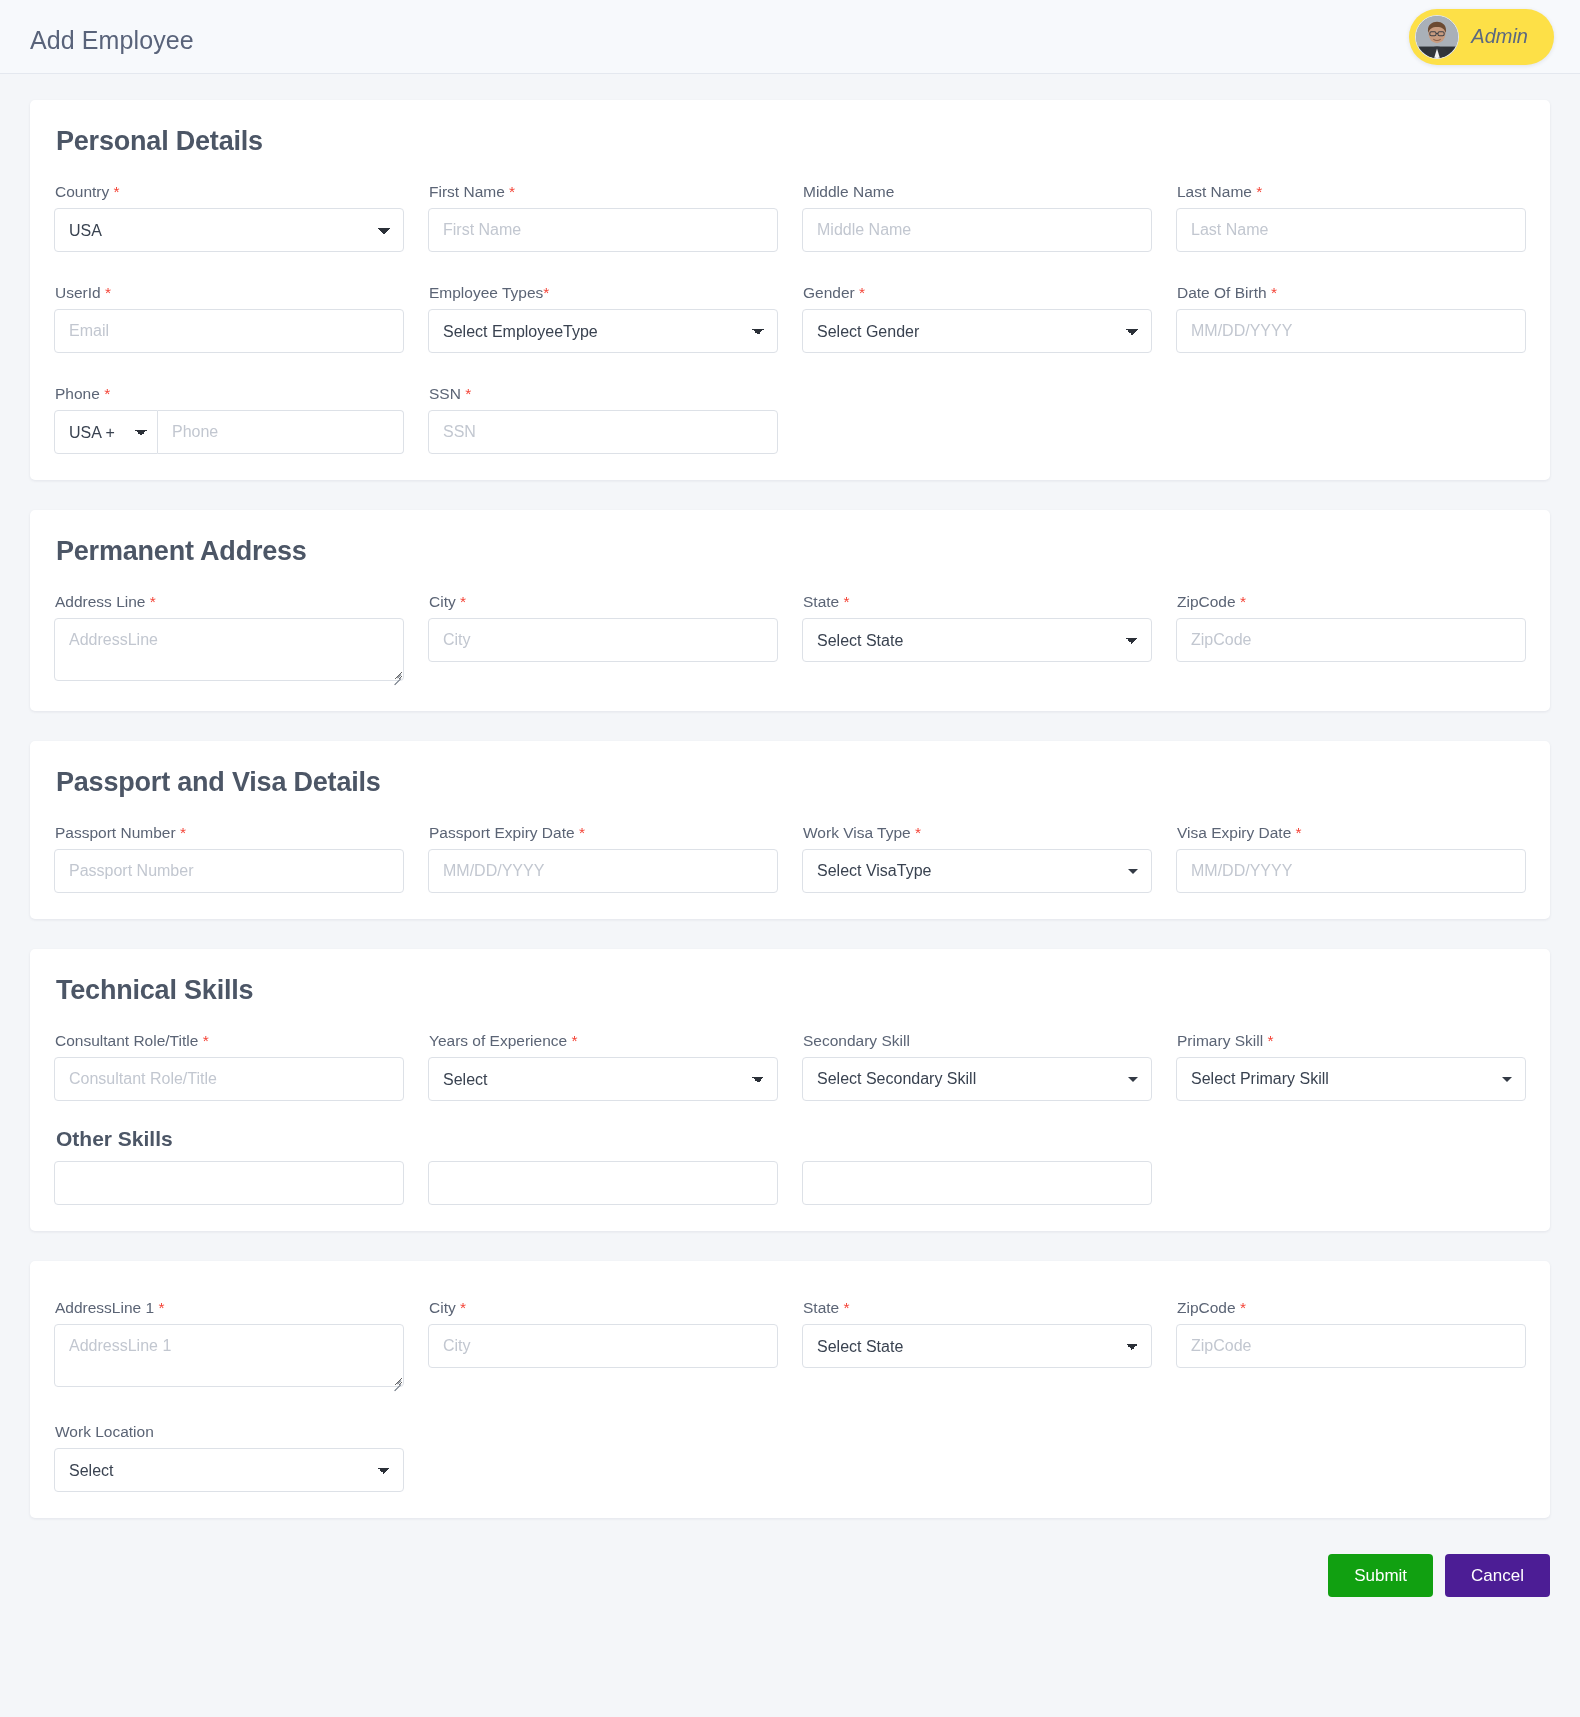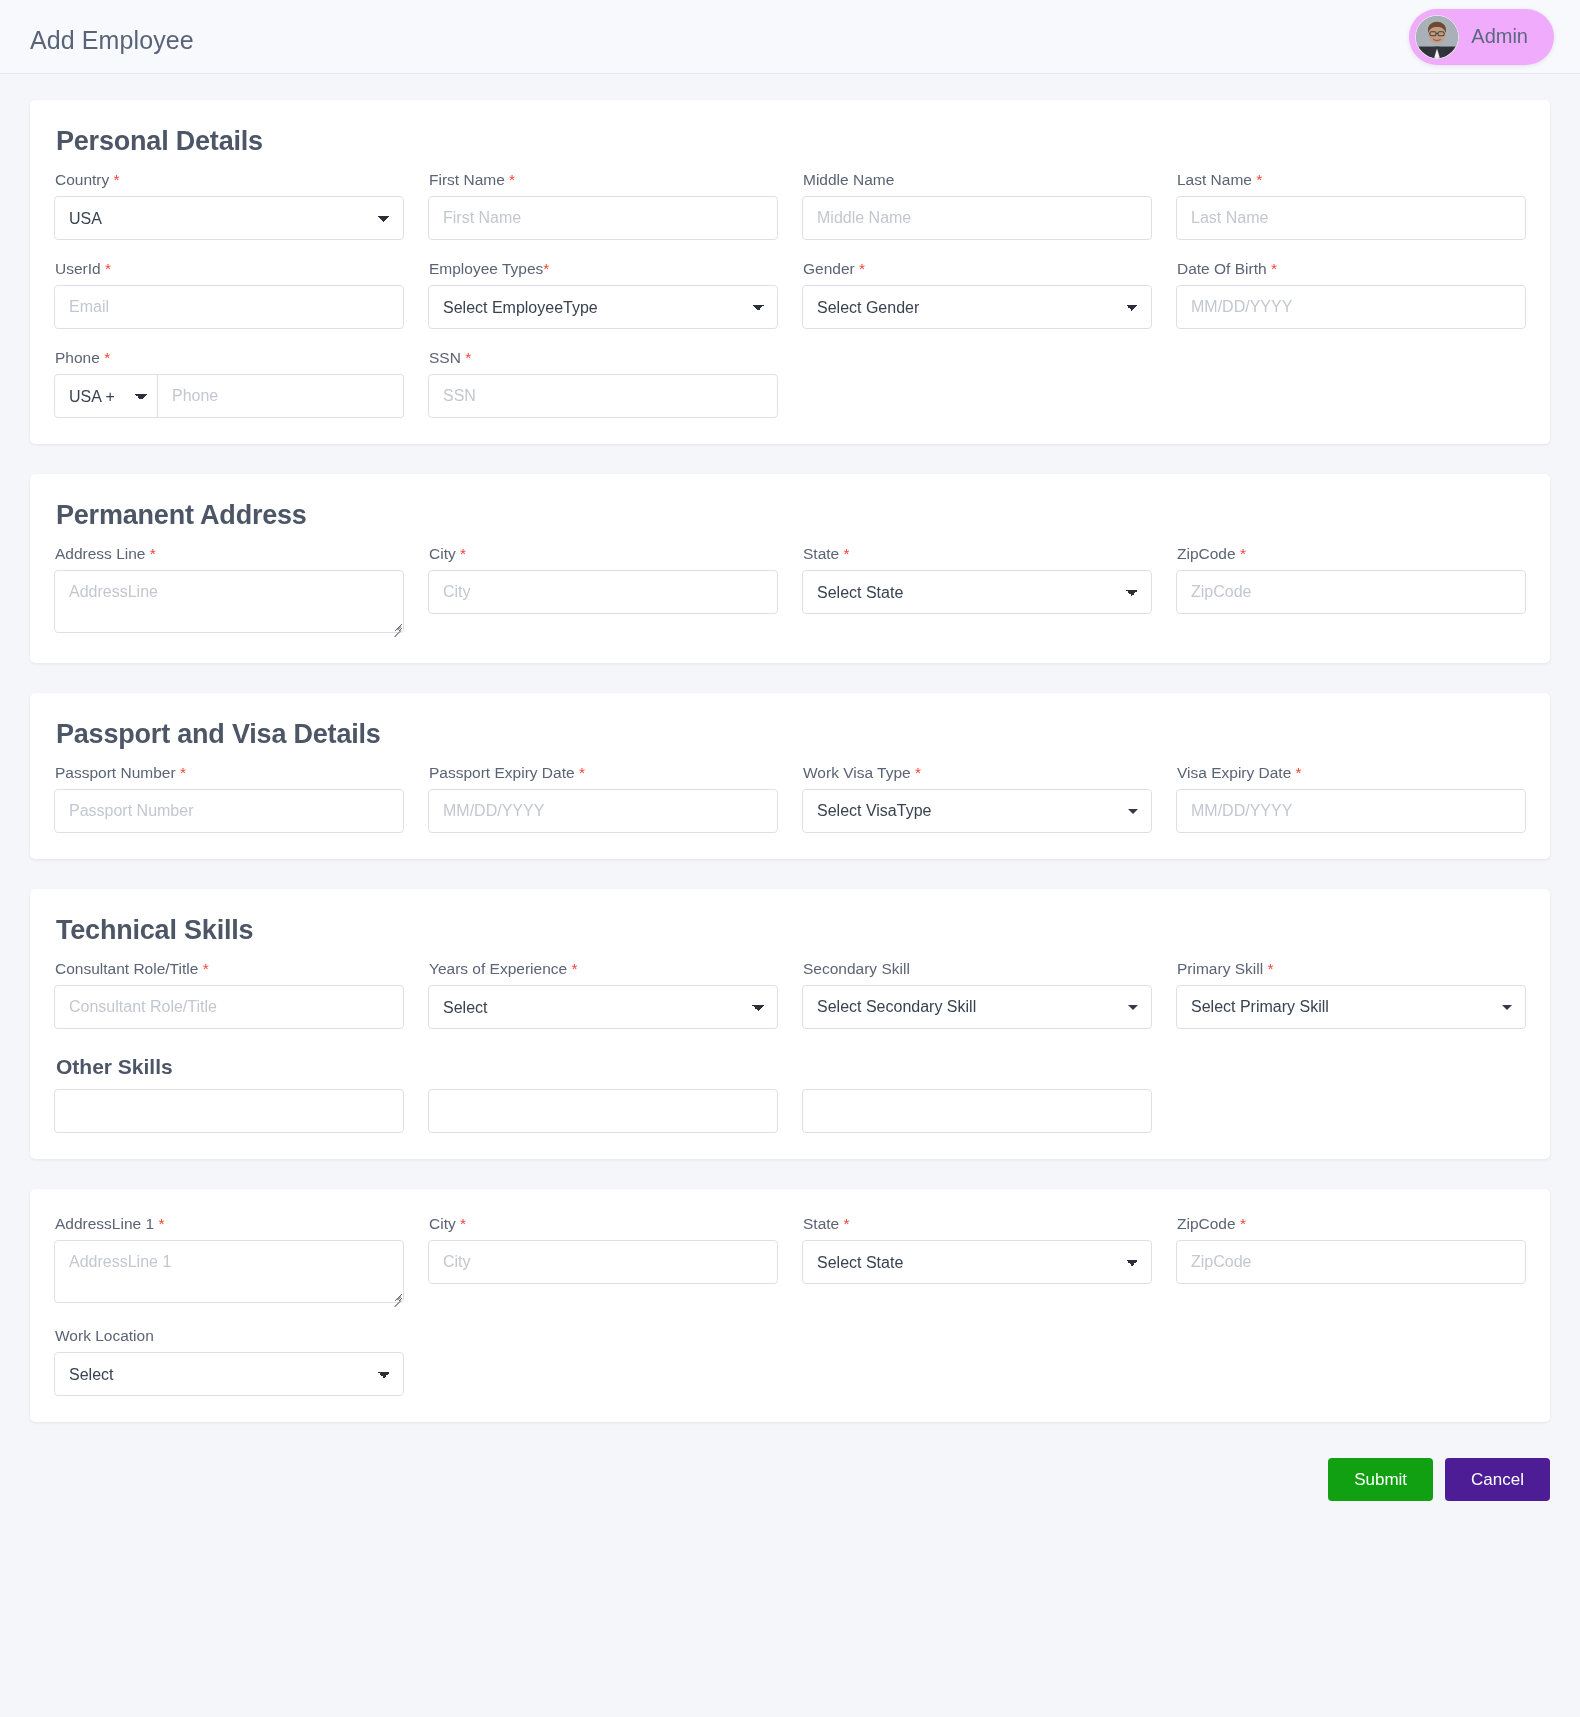--- a/index.html
+++ b/index.html
@@ -25,24 +25,25 @@
     font-size: 25px;
     color: #59637a;
     font-weight: 400;
     letter-spacing: .1px;
     margin-top: 8px;
   }
   .user-chip {
     display: flex;
     align-items: center;
     gap: 12px;
-    background: #f0abfc;
+    background: #fde047;
     border-radius: 30px;
     padding: 6px 26px 6px 6px;
     box-shadow: 0 1px 4px rgba(20,30,60,.10);
+    font-style: italic;
   }
   .avatar {
     width: 44px; height: 44px;
     border-radius: 50%;
     overflow: hidden;
     background: #9aa3ae;
     flex: 0 0 auto;
     position: relative;
     border: 1px solid #e3e6ea;
   }
@@ -80,21 +81,21 @@
     margin-bottom: 20px;
   }
   .row:last-child { margin-bottom: 0; }
   .col { flex: 1 1 0; min-width: 0; }
   .col.empty { visibility: hidden; }
 
   label.fld {
     display: block;
     font-size: 15.5px;
     color: #5b6475;
-    margin: 0 0 7px 1px;
+    margin: 12px 0 7px 1px;
     white-space: nowrap;
   }
   .req { color: #f44336; font-size: 15.5px; }
 
   .input, .select, .fauxselect, .textarea {
     width: 100%;
     height: 44px;
     border: 1px solid #dde1e7;
     border-radius: 4px;
     background: #fff;

